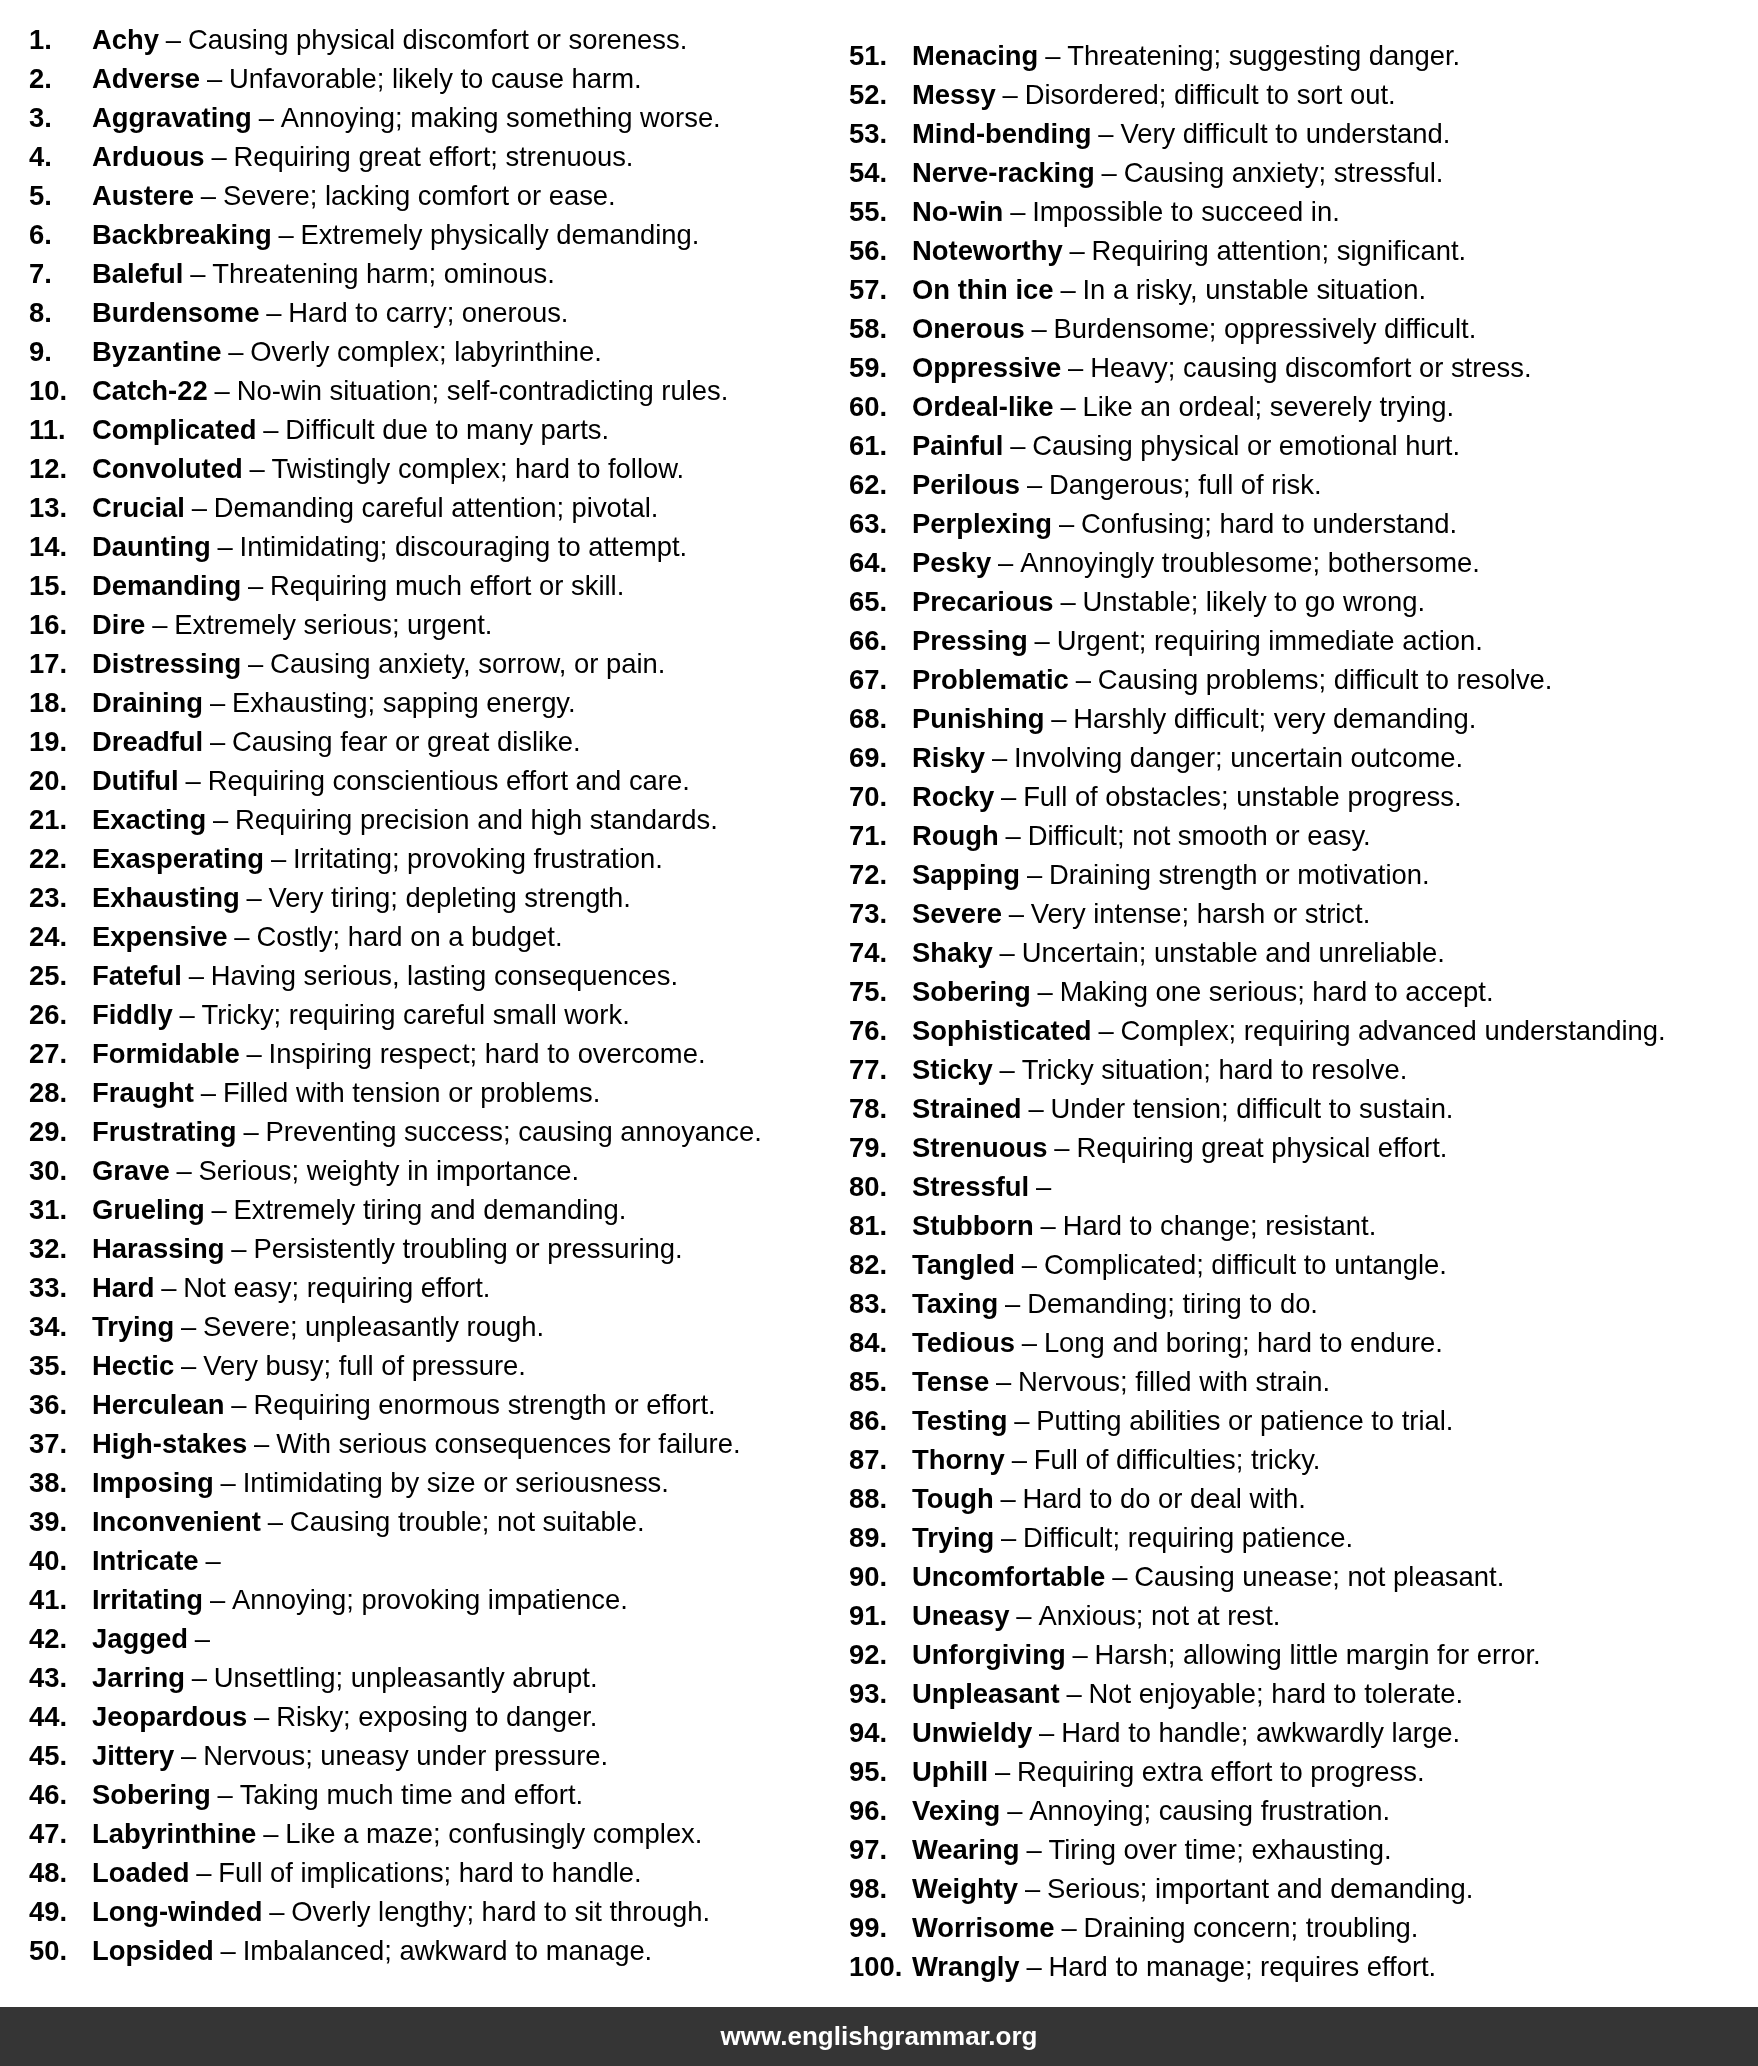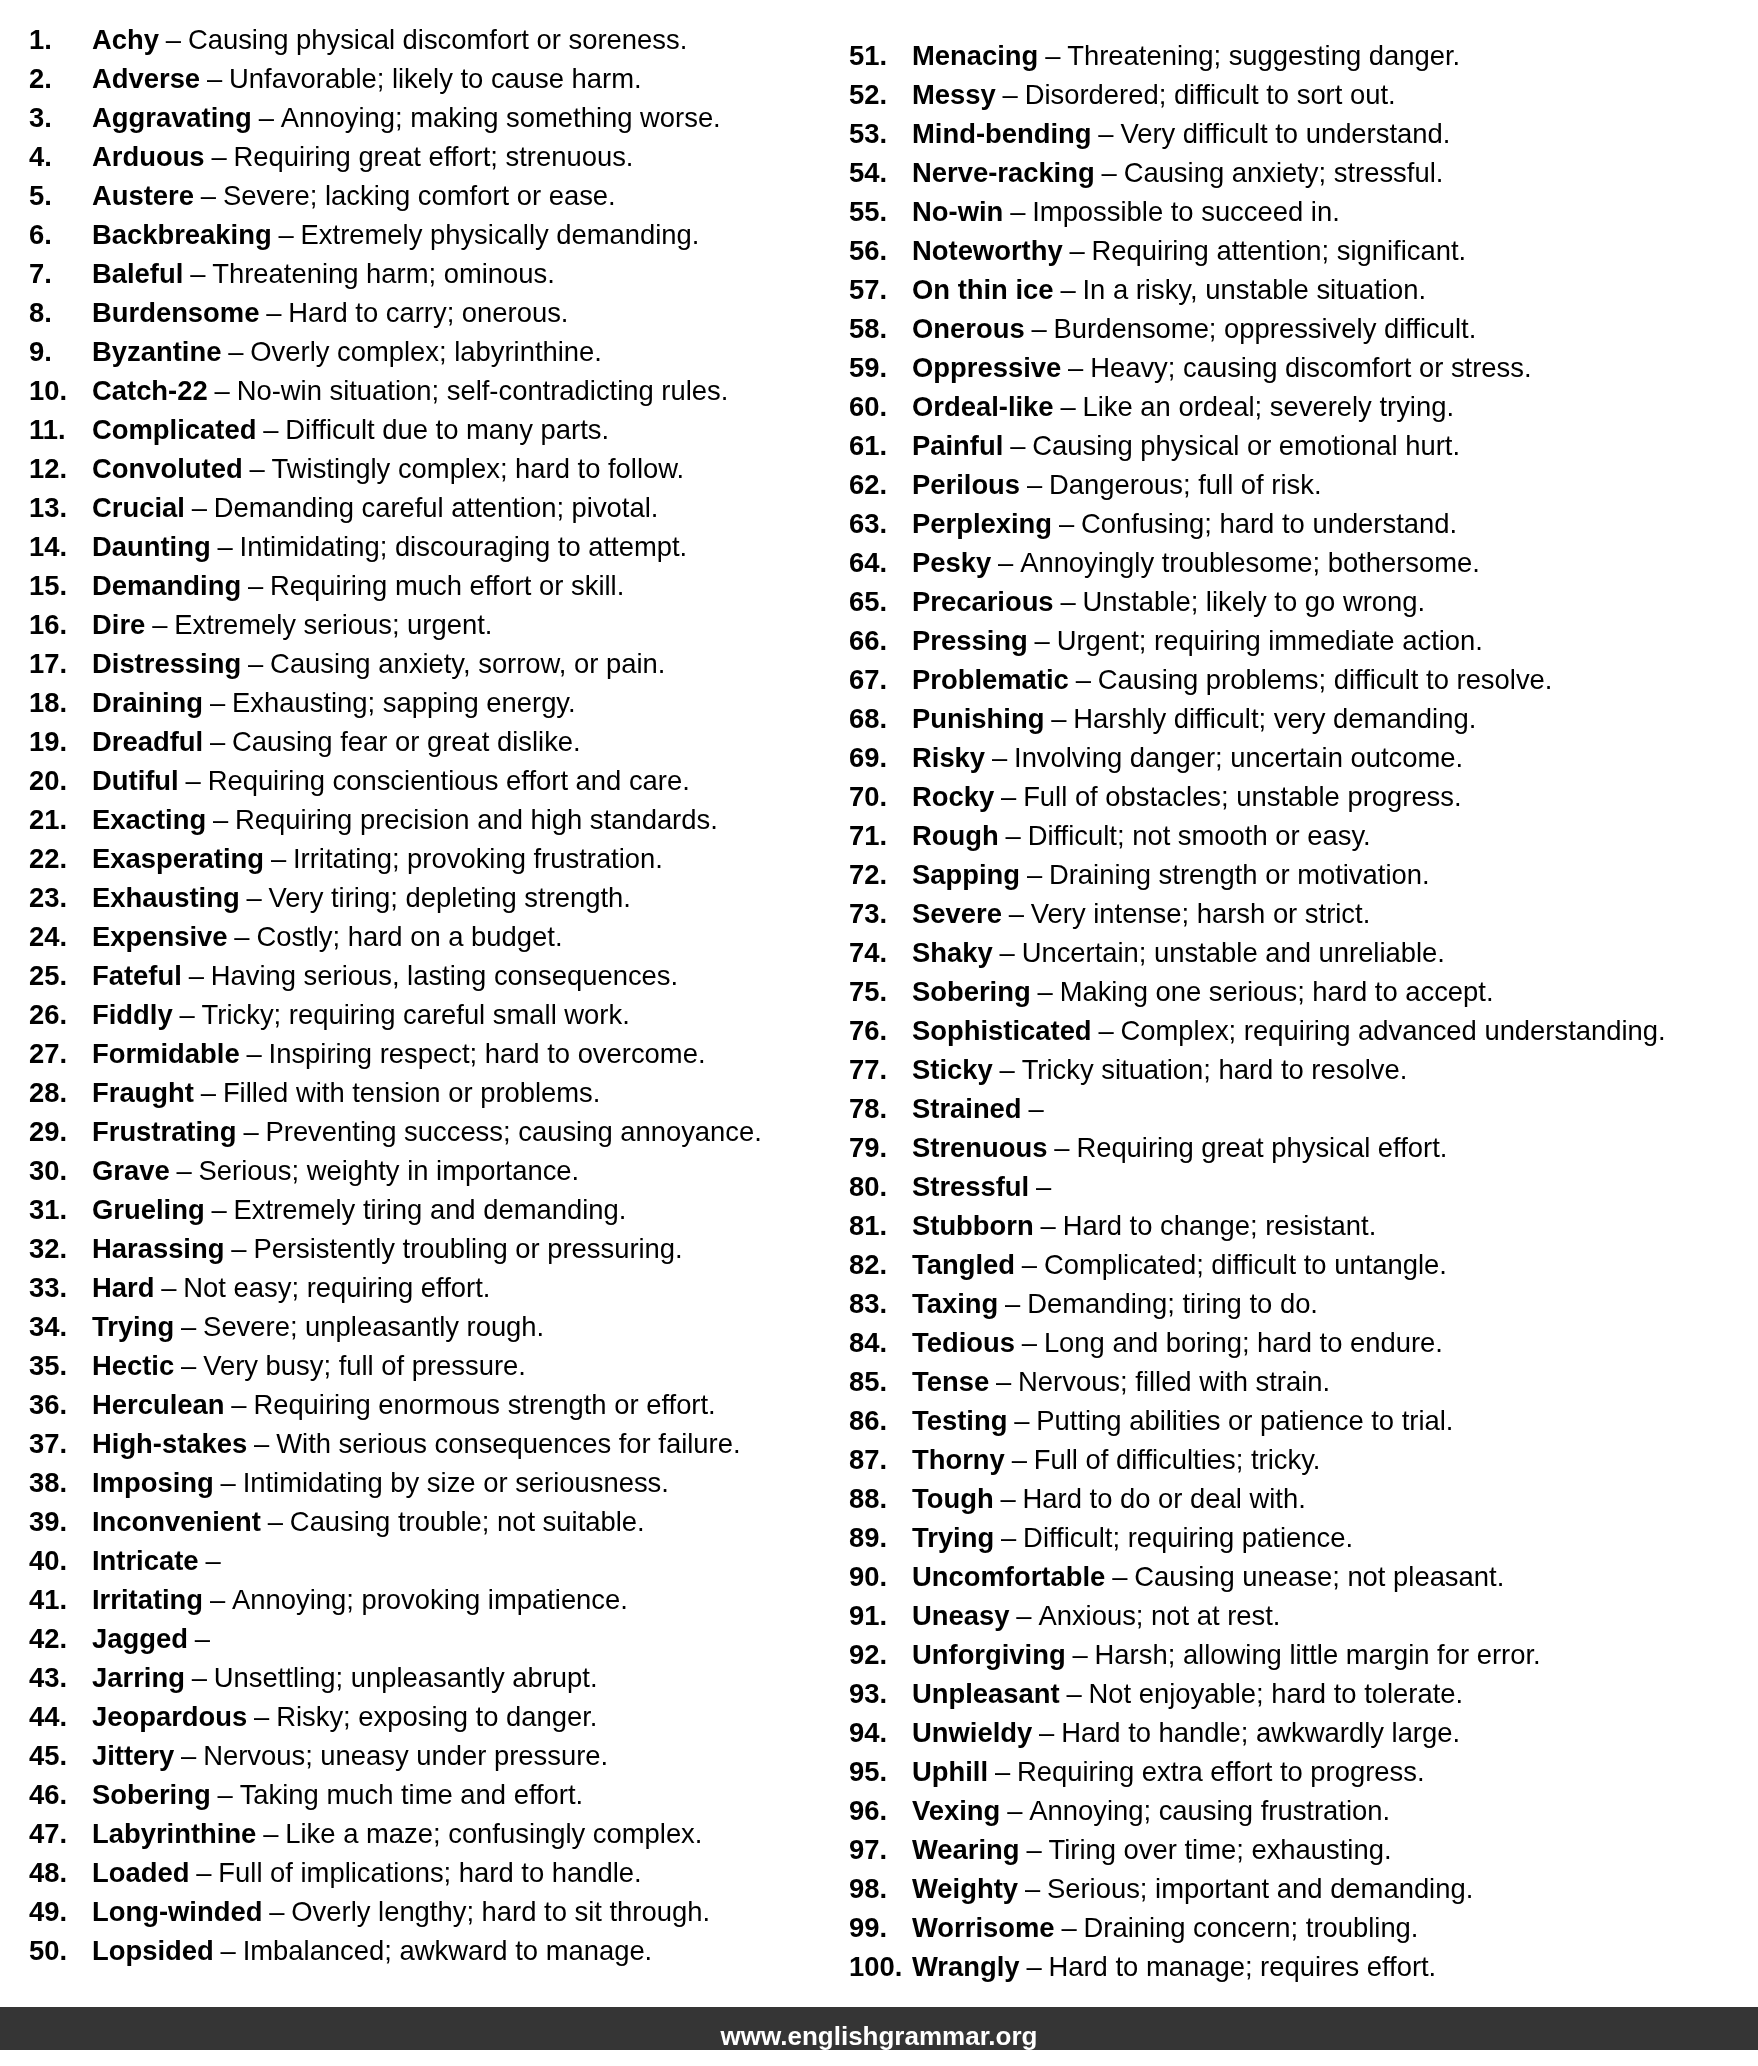--- a/index.html
+++ b/index.html
@@ -30,21 +30,21 @@
       font-weight: bold;
       display: inline-block;
       width: 63px;
     }
     .word { font-weight: bold; }
     .dash { margin: 0 0.25em; }
     .footer {
       position: absolute;
       left: 0; right: 0;
       top: 2007px;
-      height: 43px;
+      height: 59px;
       background: #353535;
       color: #ffffff;
       font-weight: bold;
       font-size: 26px;
       text-align: center;
       line-height: 59px;
     }
   </style>
 </head>
 <body>
@@ -509,20 +509,21 @@
     <div class="row">
       <span class="num">77.</span>
       <span class="word">Sticky</span>
       <span class="dash">–</span>
       <span class="def">Tricky situation; hard to resolve.</span>
     </div>
     <div class="row">
       <span class="num">78.</span>
       <span class="word">Strained</span>
       <span class="dash">–</span>
+      <span class="def">Under tension; difficult to sustain.</span>
     </div>
     <div class="row">
       <span class="num">79.</span>
       <span class="word">Strenuous</span>
       <span class="dash">–</span>
       <span class="def">Requiring great physical effort.</span>
     </div>
     <div class="row">
       <span class="num">80.</span>
       <span class="word">Stressful</span>

